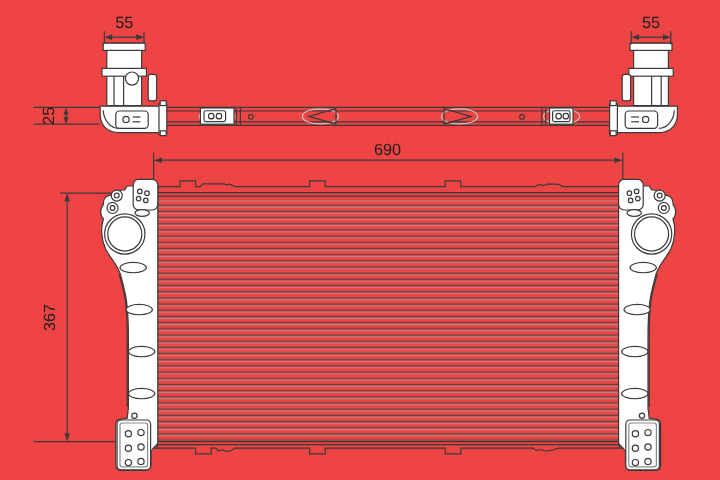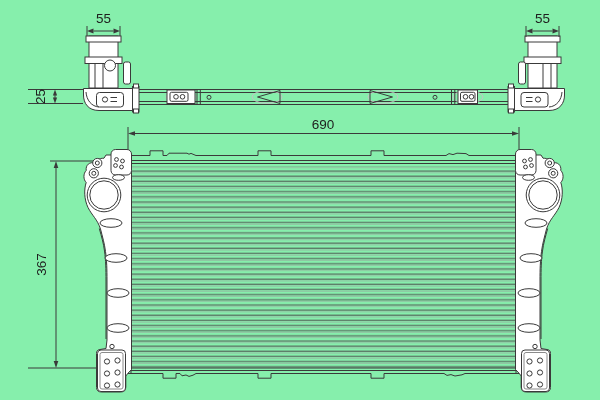--- a/index.html
+++ b/index.html
@@ -1,16 +1,16 @@
 <!DOCTYPE html>
 <html><head>
 <meta charset="utf-8">
 <style>
   html, body { margin: 0; padding: 0; background: #ffffff; }
-  .stage { width: 600px; height: 400px; position: relative; background: #86efac; overflow: hidden; }
+  .stage { width: 600px; height: 400px; position: relative; background: #ef4444; overflow: hidden; }
   svg { display: block; font-family: "Liberation Sans", sans-serif; }
   text { fill: #1e1e1e; stroke: none; font-size: 13.5px; }
   .wh { fill: #ffffff; }
   .arrow { stroke: none; }
 </style>
 </head>
 <body>
 
 <div class="stage">
 <svg width="600" height="400" viewBox="0 0 600 400">

